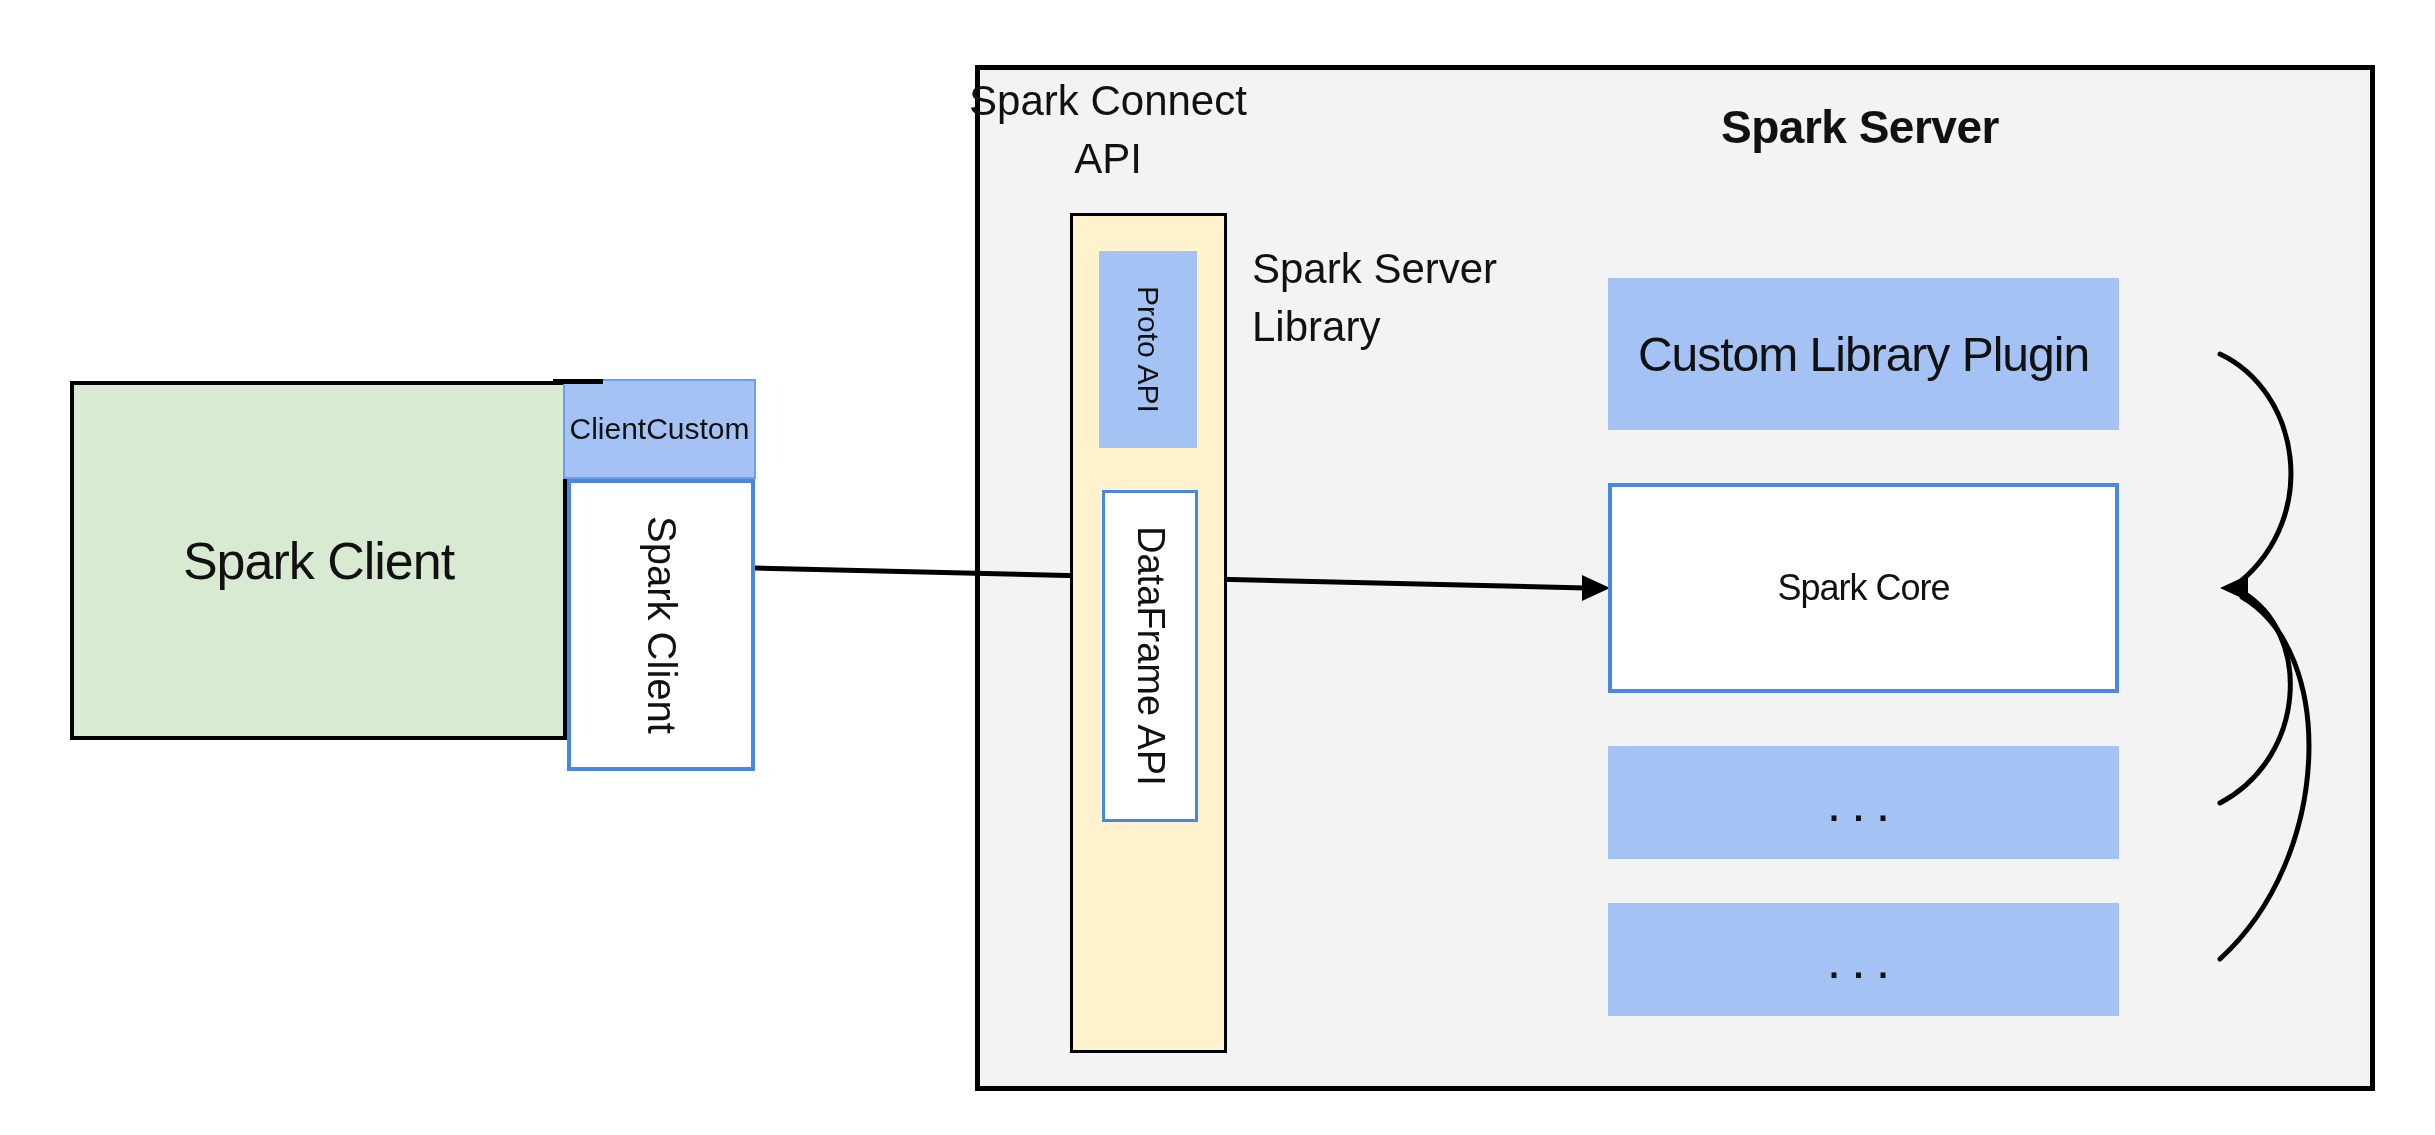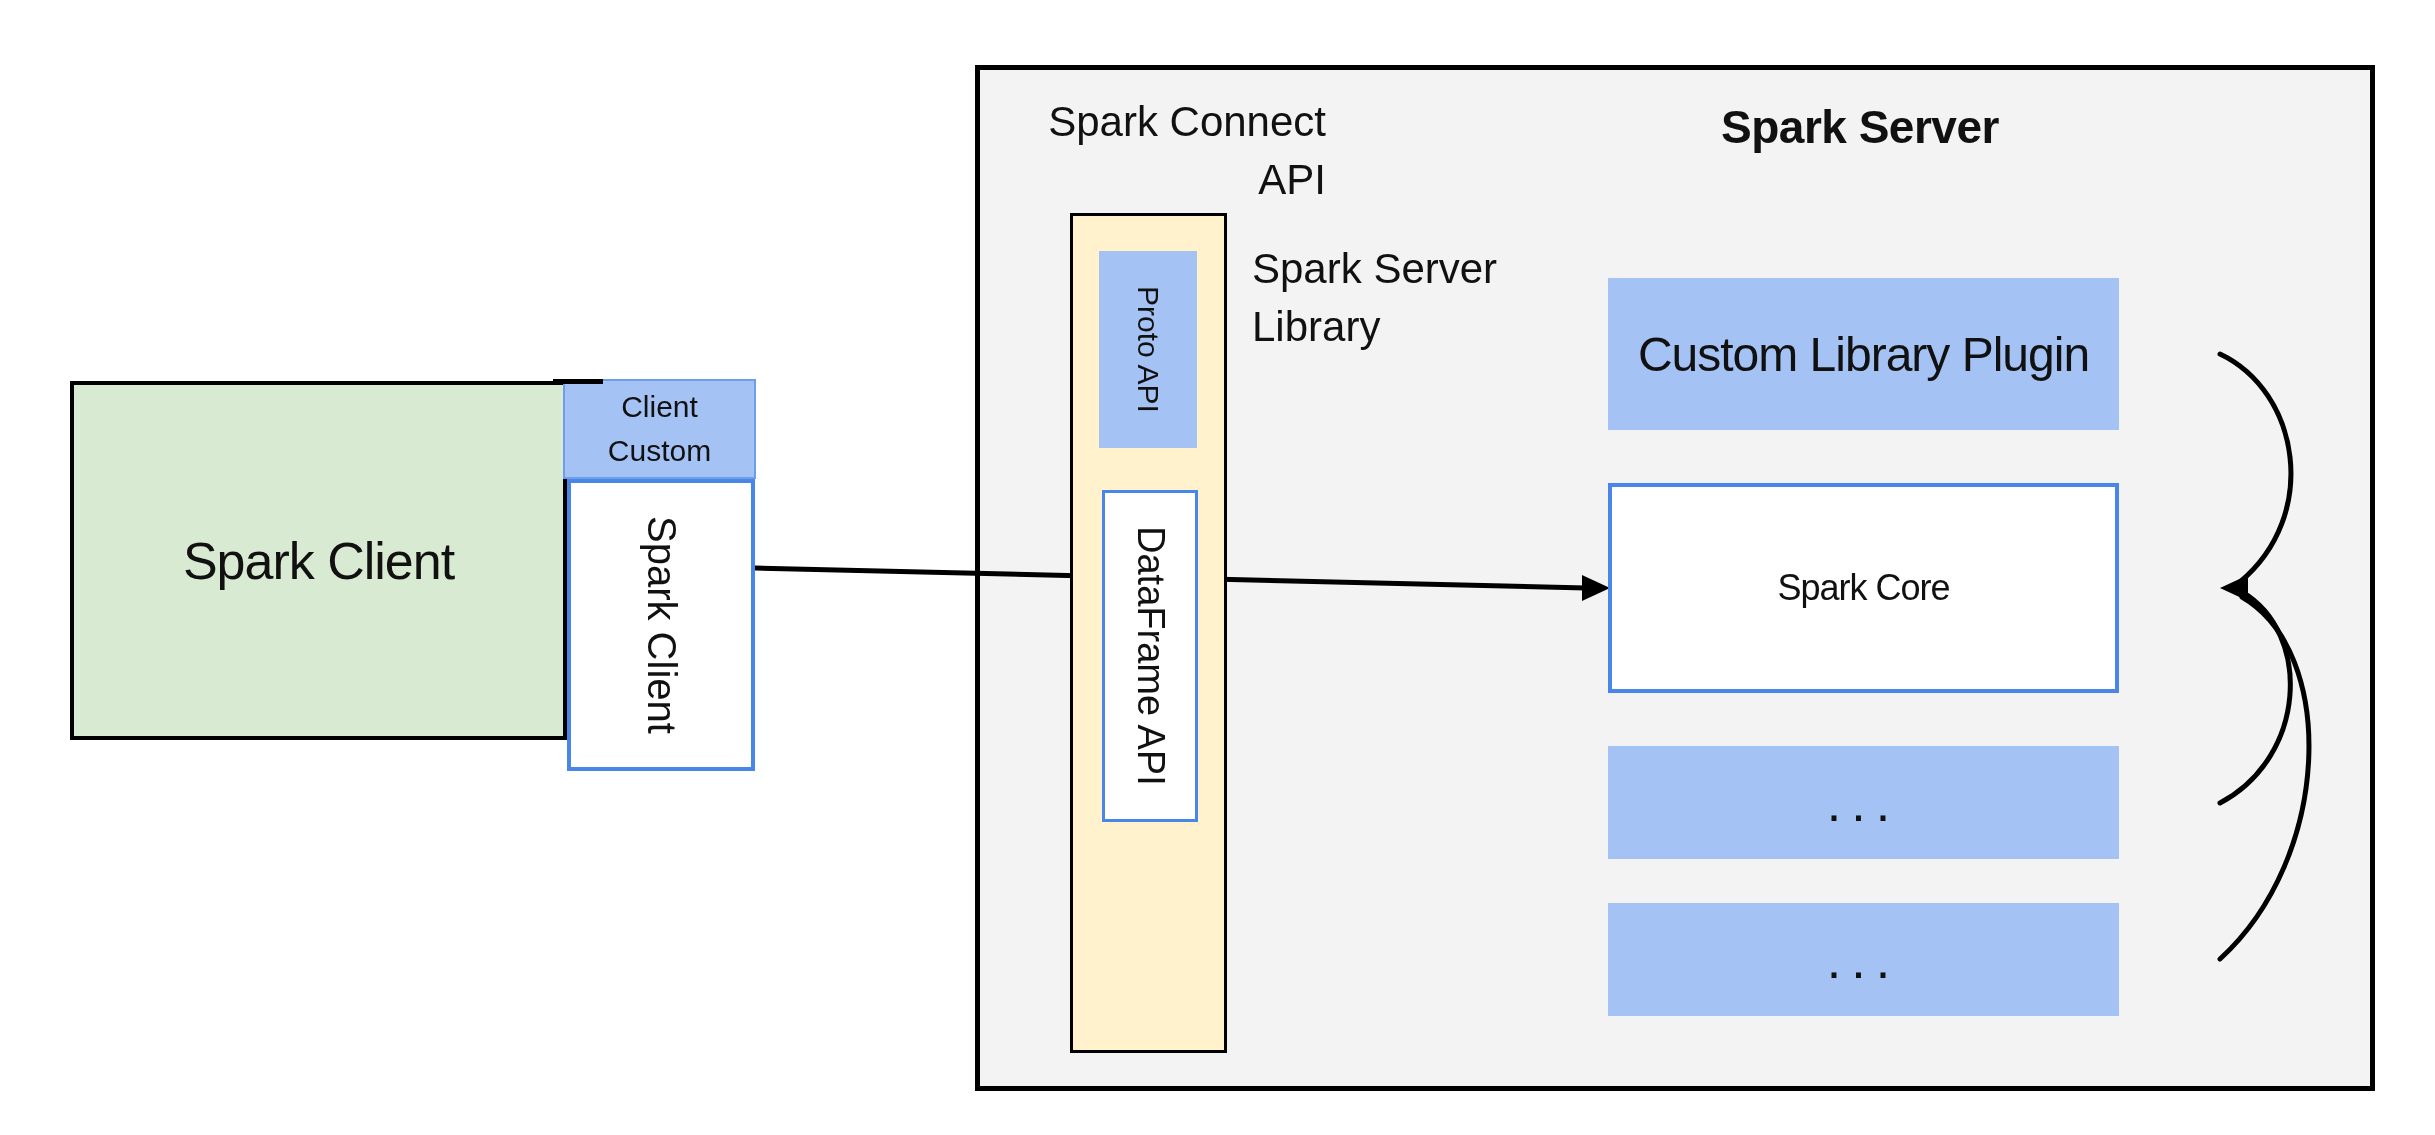--- a/index.html
+++ b/index.html
@@ -13,21 +13,21 @@
   }
   .abs{position:absolute; box-sizing:border-box;}
   .flexc{display:flex; align-items:center; justify-content:center; text-align:center;}
 
   
   .green-box{left:70px; top:381px; width:497px; height:359px; background:var(--green);
              border:4px solid var(--line); z-index:4; flex-direction:column;
              font-size:52px; line-height:78px; letter-spacing:-1px;}
   .top-seg{left:553px; top:379px; width:50px; height:5px; background:var(--line); z-index:7;}
   .client-package{left:563px; top:379px; width:193px; height:100px; background:var(--blue);
-                  border:2px solid var(--pkg-border); z-index:5; flex-direction:column;
+                  border:2px solid var(--pkg-border); z-index:5; flex-direction:row;
                   font-size:30px; line-height:44px;}
   .spark-client-box{left:567px; top:479px; width:188px; height:292px; background:#ffffff;
                     border:4px solid var(--blue-border); z-index:4; font-size:40px;}
 
   
   .gray-box{left:975px; top:65px; width:1400px; height:1026px; background:var(--gray);
             border:5px solid var(--line); z-index:1;}
 
   
   .yellow-col{left:1070px; top:213px; width:157px; height:840px; background:var(--yellow);
@@ -41,22 +41,22 @@
   .rbox{left:1608px; width:511px; z-index:3; background:var(--blue);}
   .plugin{top:278px; height:152px; font-size:48px; letter-spacing:-1px;}
   .core{top:483px; height:210px; background:#ffffff; border:4px solid var(--blue-border);
         font-size:36px; letter-spacing:-1px;}
   .more1{top:746px; height:113px;}
   .more2{top:903px; height:113px;}
   .dots{font-size:52px; letter-spacing:10px; line-height:52px;}
 
   
   .lbl{z-index:5; white-space:nowrap;}
-  .connect-label{left:1026px; top:72px; width:300px; text-align:right;
-                 font-size:42px; line-height:58px;margin-top:21px;}
+  .connect-label{left:958px; top:72px; width:300px; text-align:center;
+                 font-size:42px; line-height:58px;}
   .server-title{left:1660px; top:100px; width:400px; text-align:center;
                 font-size:46px; font-weight:bold; letter-spacing:-0.5px;}
   .library-label{left:1252px; top:240px; width:320px; text-align:left;
                  font-size:42px; line-height:58px;}
 
   .vtext{writing-mode:vertical-rl;}
   svg.overlay{position:absolute; left:0; top:0; z-index:2;}
 </style>
 </head>
 <body>

